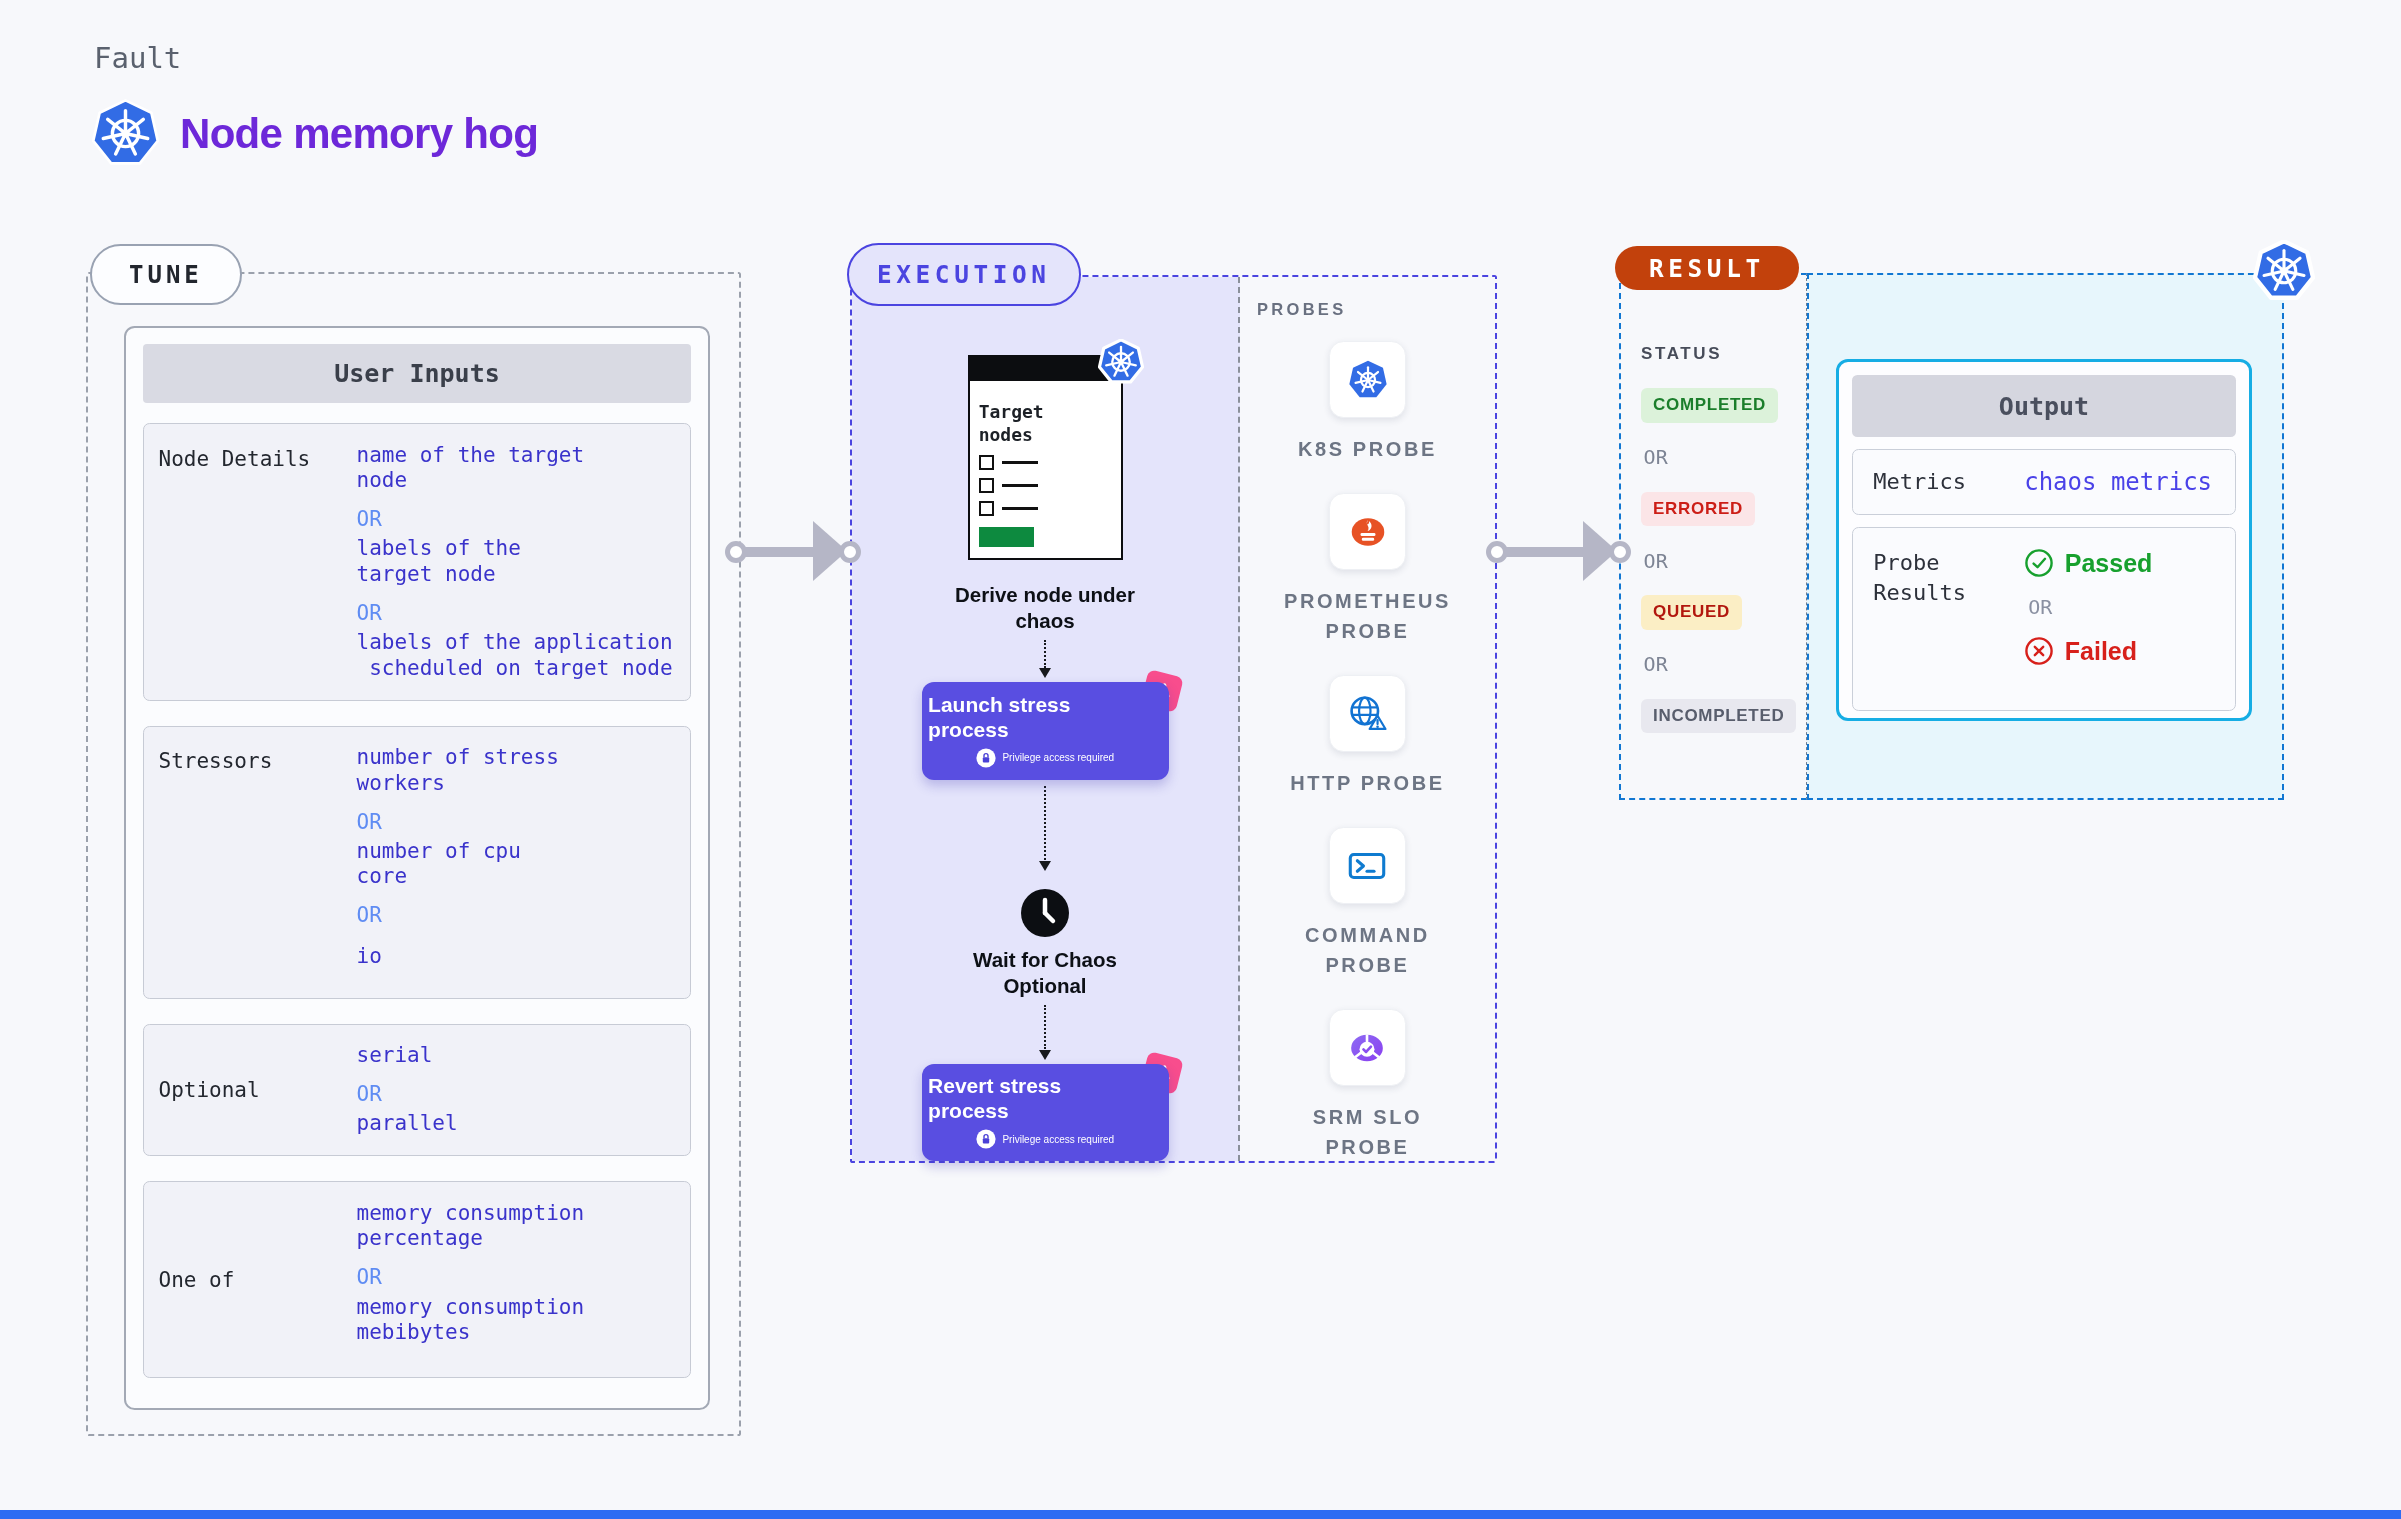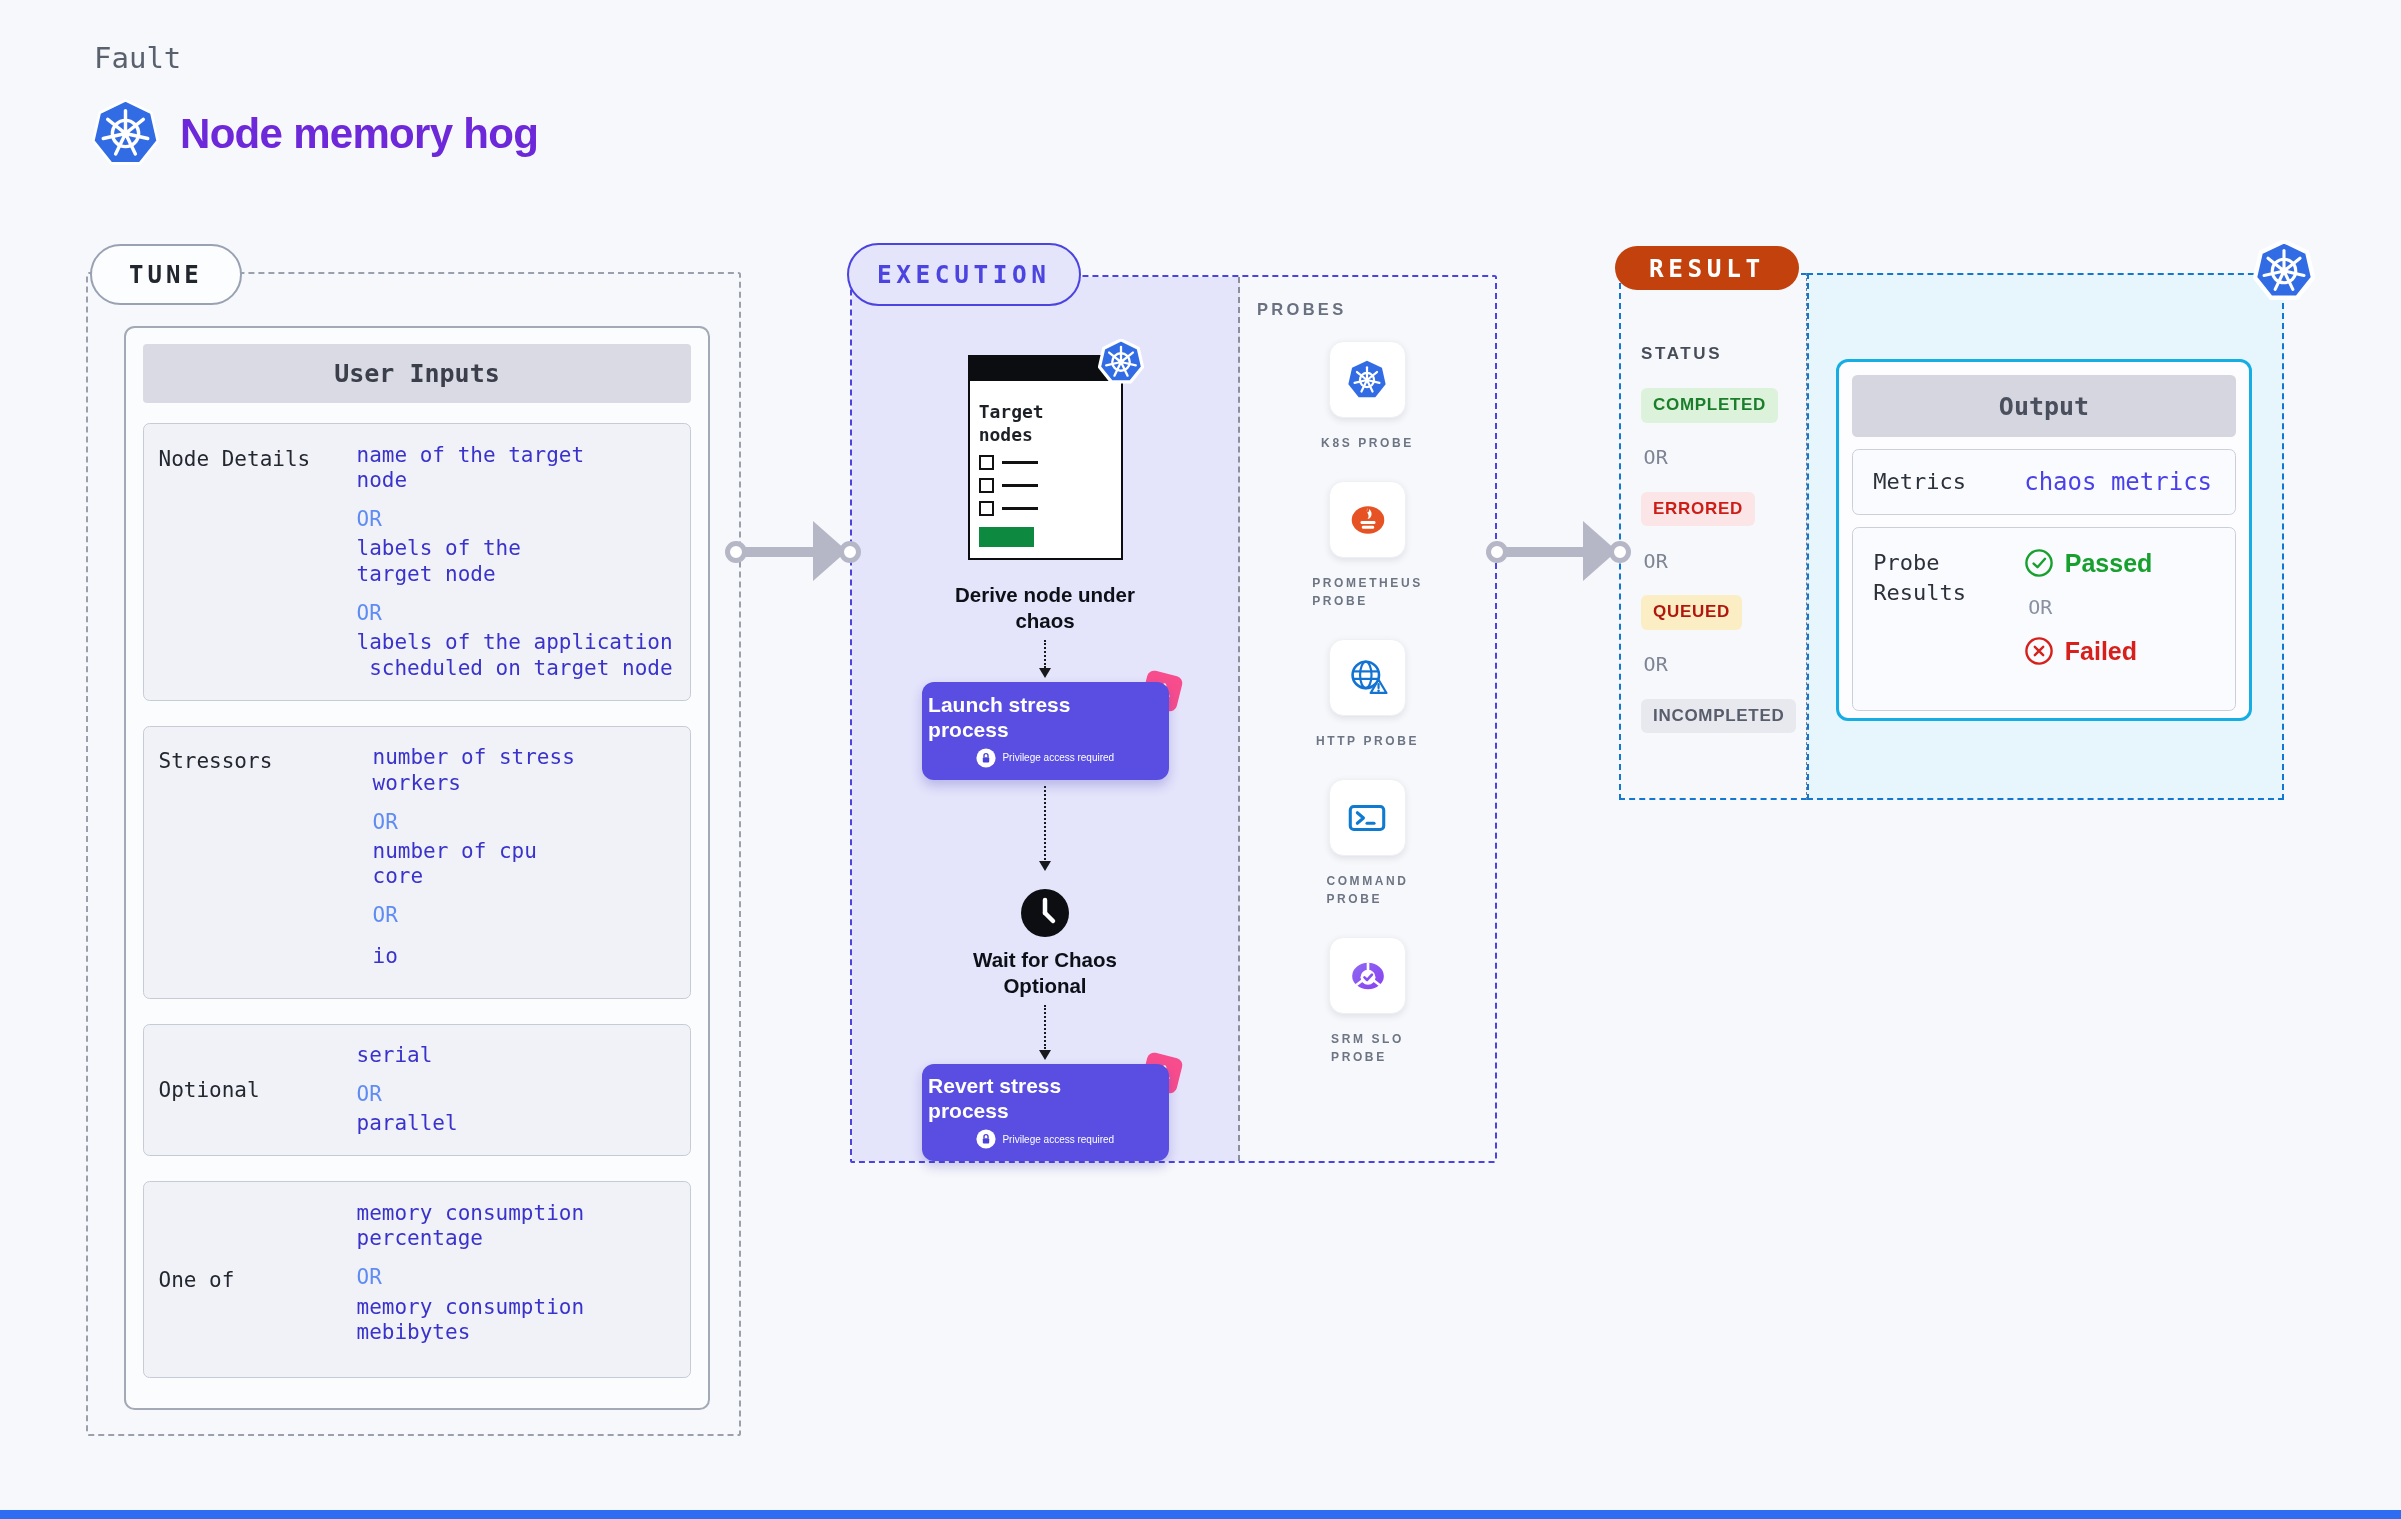--- a/index.html
+++ b/index.html
@@ -37,21 +37,21 @@
     padding:18.5px 14.5px;margin-bottom:25px;box-sizing:border-box;}
   .input-row:last-child{margin-bottom:0;}
   .row-label{width:198px;flex-shrink:0;font-family:"DejaVu Sans Mono",monospace;
     font-size:21px;color:#23272f;align-self:flex-start;padding-top:4px;}
   .r3 .row-label,.r4 .row-label{align-self:center;padding-top:0;}
   .row-values{flex:1;}
   .opt{font-family:"DejaVu Sans Mono",monospace;font-size:21px;line-height:1.22;
     color:#3a33cb;white-space:pre;}
   .or{font-family:"DejaVu Sans Mono",monospace;font-size:21px;color:#5f8cf3;margin:13.2px 0 5.3px;}
   .gap-top{margin-top:17px;}
-  .r1{min-height:277px;} .r2{min-height:273px;gap:16px;} .r3{min-height:132px;} .r4{min-height:197px;}
+  .r1{min-height:277px;} .r2{min-height:273px;} .r3{min-height:132px;} .r4{min-height:197px;}
 
   
   .garrow{position:absolute;height:63px;z-index:4;}
   .ga-circle{position:absolute;top:20.5px;width:12px;height:12px;border:5.3px solid #b5b6c6;
     border-radius:50%;background:#fff;}
   .ga-start{left:0;} .ga-end{right:0;}
   .ga-shaft{position:absolute;left:20px;right:46px;top:27px;height:10px;background:#b5b6c6;}
   .ga-head{position:absolute;right:14.5px;top:1.3px;width:0;height:0;
     border-top:30px solid transparent;border-bottom:30px solid transparent;border-left:34px solid #b5b6c6;}
   .arrow1{left:725px;top:520px;width:136px;}
@@ -62,22 +62,22 @@
     border:2px dashed #4b44e0;border-radius:2.6px;display:flex;}
   .exec-col{width:388px;box-sizing:border-box;background:#e4e4fb;border-right:2px dashed #8a8f9a;
     display:flex;flex-direction:column;align-items:center;}
   .probes-col{flex:1;display:flex;flex-direction:column;align-items:center;padding-top:22.5px;}
   .probes-title{align-self:flex-start;margin-left:17px;font-weight:700;font-size:16.5px;
     letter-spacing:3.3px;color:#697080;margin-bottom:22.5px;}
   .probe-item{display:flex;flex-direction:column;align-items:center;margin-bottom:29px;}
   .probe-card{width:75px;height:75px;background:#ffffff;border-radius:14.5px;border:0.7px solid #eef0f4;
     box-shadow:0 2.6px 6.6px rgba(40,50,80,.10);display:flex;align-items:center;justify-content:center;}
   .probe-card svg{width:44px;height:44px;}
-  .probe-label{margin-top:16px;font-weight:700;font-size:12px;letter-spacing:2.6px;color:#6d7584;
-    text-align:left;line-height:1.5;white-space:pre-wrap;}
+  .probe-label{margin-top:16px;font-weight:700;font-size:20px;letter-spacing:2.6px;color:#6d7584;
+    text-align:center;line-height:1.5;white-space:pre-wrap;}
 
   .target-card{margin-top:78px;width:155px;position:relative;}
   .tc-k8s{position:absolute;top:-16px;right:-21px;width:46px;height:46px;z-index:2;}
   .tc-frame{border:2.6px solid #0c0d10;background:#fff;}
   .tc-bar{height:24px;background:#0c0d10;}
   .tc-body{padding:8px 9.2px 10.6px;margin-top:11px;}
   .tc-title{font-family:"DejaVu Sans Mono",monospace;font-weight:700;font-size:18px;
     color:#1d2127;line-height:1.3;white-space:pre-wrap;}
   .tc-row{display:flex;align-items:center;gap:8px;margin-top:8px;}
   .tc-box{width:11.2px;height:11.2px;border:2px solid #111;background:#fff;display:inline-block;}

